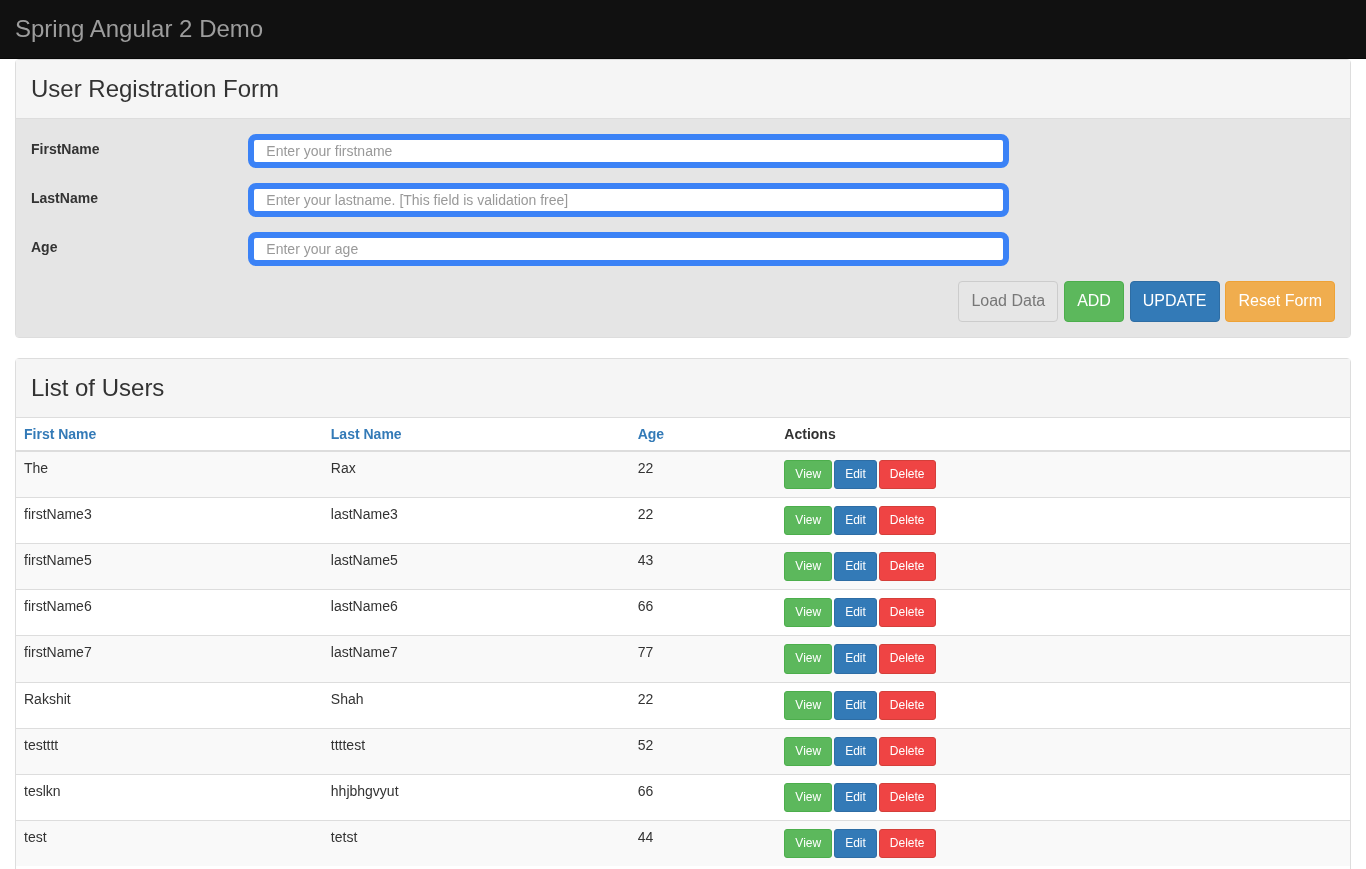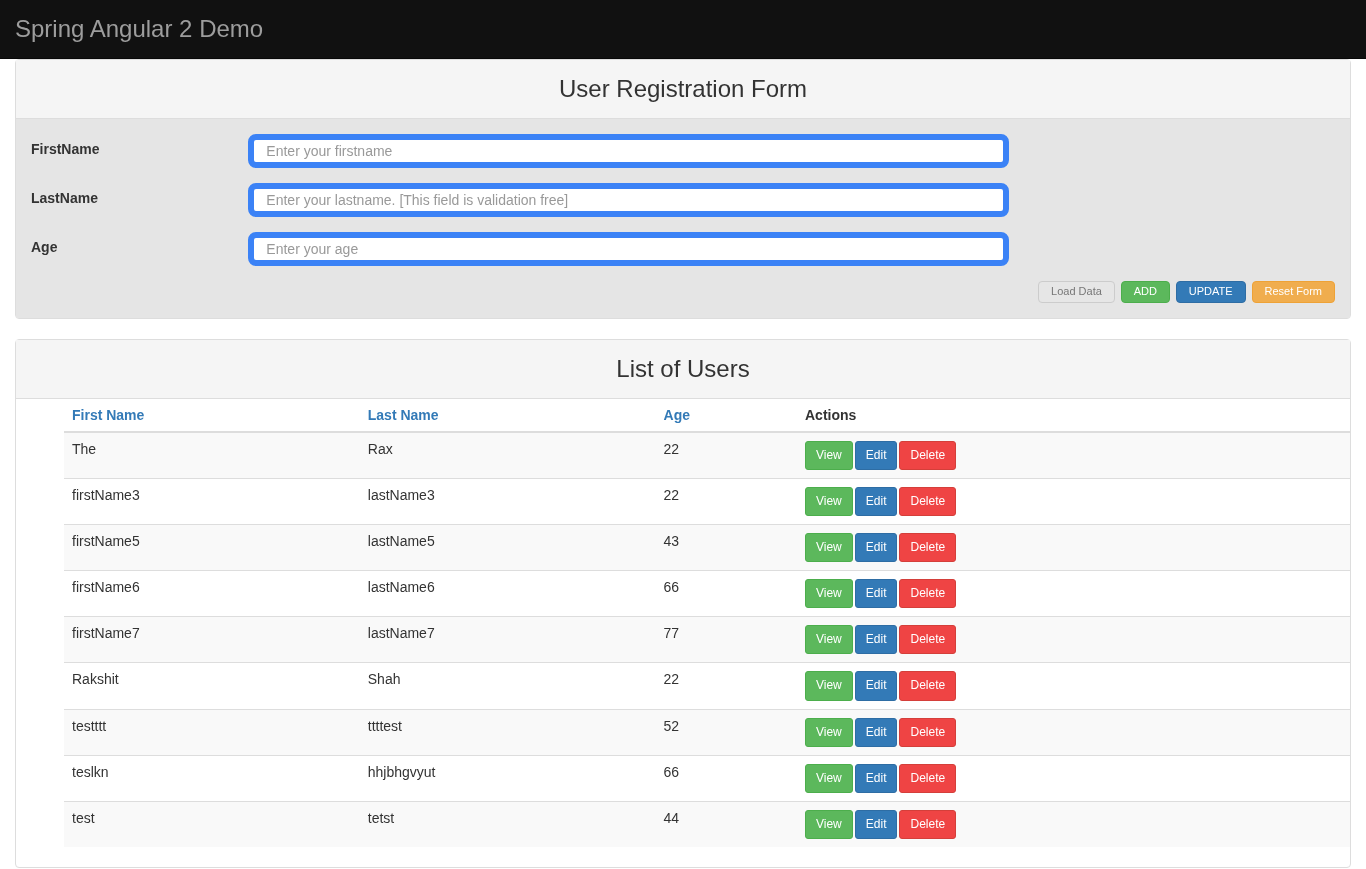--- a/index.html
+++ b/index.html
@@ -26,21 +26,20 @@
     .panel {
       border: 1px solid #ddd;
       border-radius: 4px;
       margin-bottom: 20px;
       background: #fff;
     }
     .panel-heading {
       background: #f5f5f5;
       border-bottom: 1px solid #ddd;
       padding: 10px 15px;
-      text-align: center;
     }
     .panel-heading h2 {
       font-size: 24px;
       font-weight: 500;
       margin: 5px 0;
       color: #333;
     }
     .formwrapper {
       background: #e5e5e5;
       padding: 15px;
@@ -70,22 +69,22 @@
       border: 6px solid #3b82f6;
       border-radius: 8px;
       height: 34px;
     }
     .form-control::placeholder { color: #999; }
     .form-actions {
       text-align: right;
     }
     .btn {
       display: inline-block;
-      padding: 2px 12px;
-      font-size: 11px;
+      padding: 8px 12px;
+      font-size: 16px;
       line-height: 1.42857143;
       border-radius: 4px;
       border: 1px solid transparent;
       cursor: pointer;
       text-align: center;
       vertical-align: middle;
       white-space: nowrap;
     }
     .btn-sm {
       padding: 5px 10px;
@@ -95,21 +94,20 @@
     }
     .btn-default { background: #fff; border-color: #ccc; color: #333; }
     .btn-default.disabled { background: #e6e6e6; color: #777; }
     .btn-success { background: #5cb85c; border-color: #4cae4c; color: #fff; }
     .btn-primary { background: #337ab7; border-color: #2e6da4; color: #fff; }
     .btn-danger  { background: #ef4444; border-color: #d43f3a; color: #fff; }
     .btn-warning { background: #f0ad4e; border-color: #eea236; color: #fff; }
     .btn + .btn { margin-left: 2px; }
     .panel-body {
       padding: 15px;
-      margin-left: 48px;
     }
     table.table {
       width: 100%;
       border-collapse: collapse;
       margin-bottom: 20px;
     }
     table.table th, table.table td {
       padding: 8px;
       vertical-align: top;
       border-top: 1px solid #ddd;

